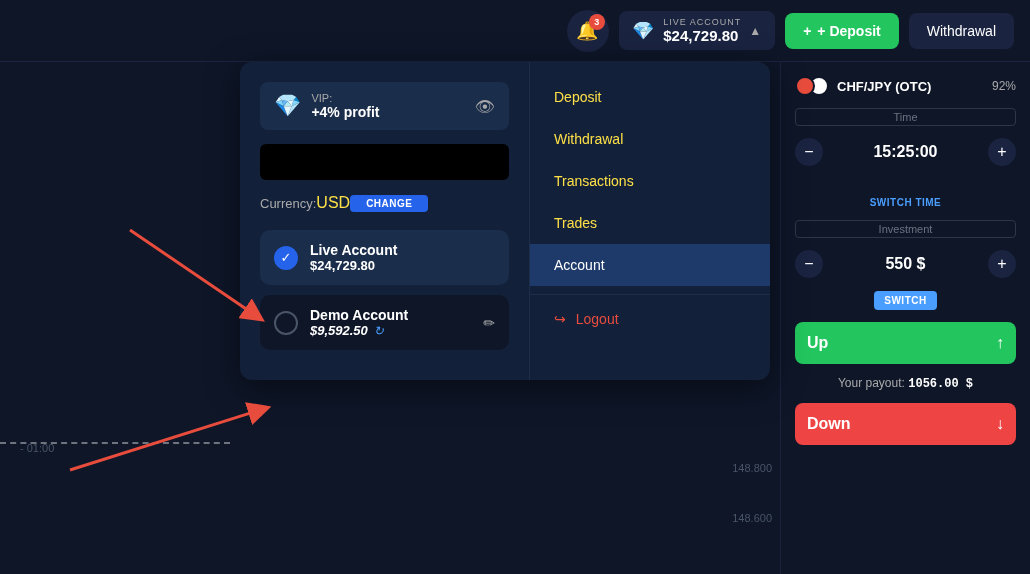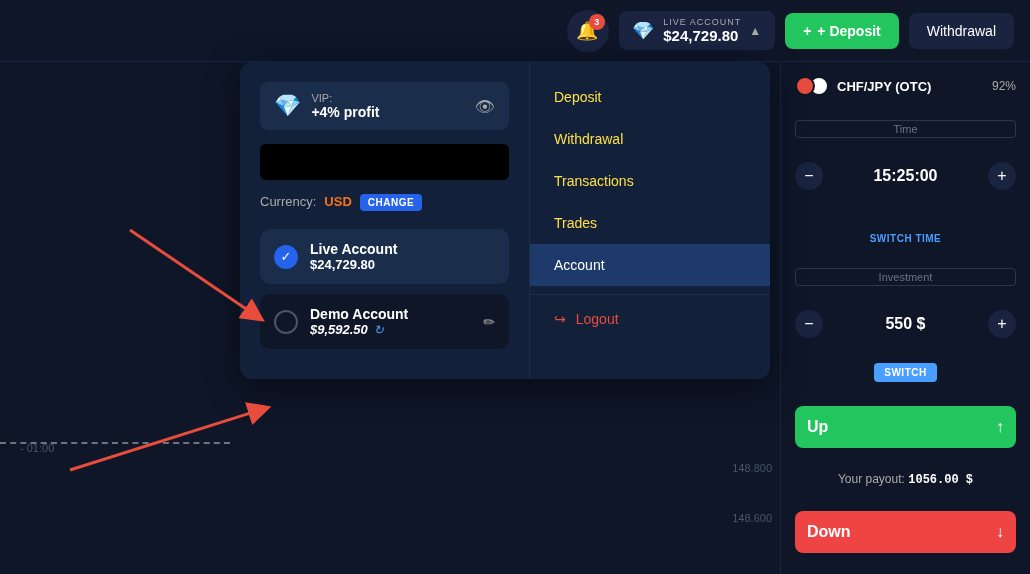--- a/index.html
+++ b/index.html
@@ -190,39 +190,38 @@
 
     .balance-bar {
       background: #000;
       border-radius: 6px;
       height: 36px;
       margin-bottom: 14px;
     }
 
     .currency-row {
       display: flex;
-      align-items: flex-start;
-      gap: 8px;
+      align-items: center;
       margin-bottom: 18px;
     }
     .currency-label {
       color: #aaa;
       font-size: 13px;
     }
     .currency-value {
-      color: #f97316;
-      font-size: 13px;
-      font-weight: bold;
+      color: #fde047;
+      font-size: 16px;
+      font-weight: normal;
     }
     .change-btn {
       background: #2563eb;
       color: #fff;
       border: none;
       border-radius: 4px;
-      padding: 3px 8px;
+      padding: 3px 16px;
       font-size: 10px;
       font-weight: bold;
       cursor: pointer;
       letter-spacing: 0.5px;
     }
 
     .account-item {
       border-radius: 10px;
       padding: 12px 14px;
       margin-bottom: 10px;
@@ -308,21 +307,21 @@
     .right-panel {
       position: absolute;
       top: 62px; right: 0;
       width: 250px;
       height: 512px;
       background: #0e1628;
       border-left: 1px solid #1a2340;
       padding: 14px;
       display: flex;
       flex-direction: column;
-      gap: 24px;
+      gap: 12px;
     }
 
     .pair-row {
       display: flex;
       align-items: center;
       justify-content: space-between;
     }
     .pair-info {
       display: flex;
       align-items: center;

